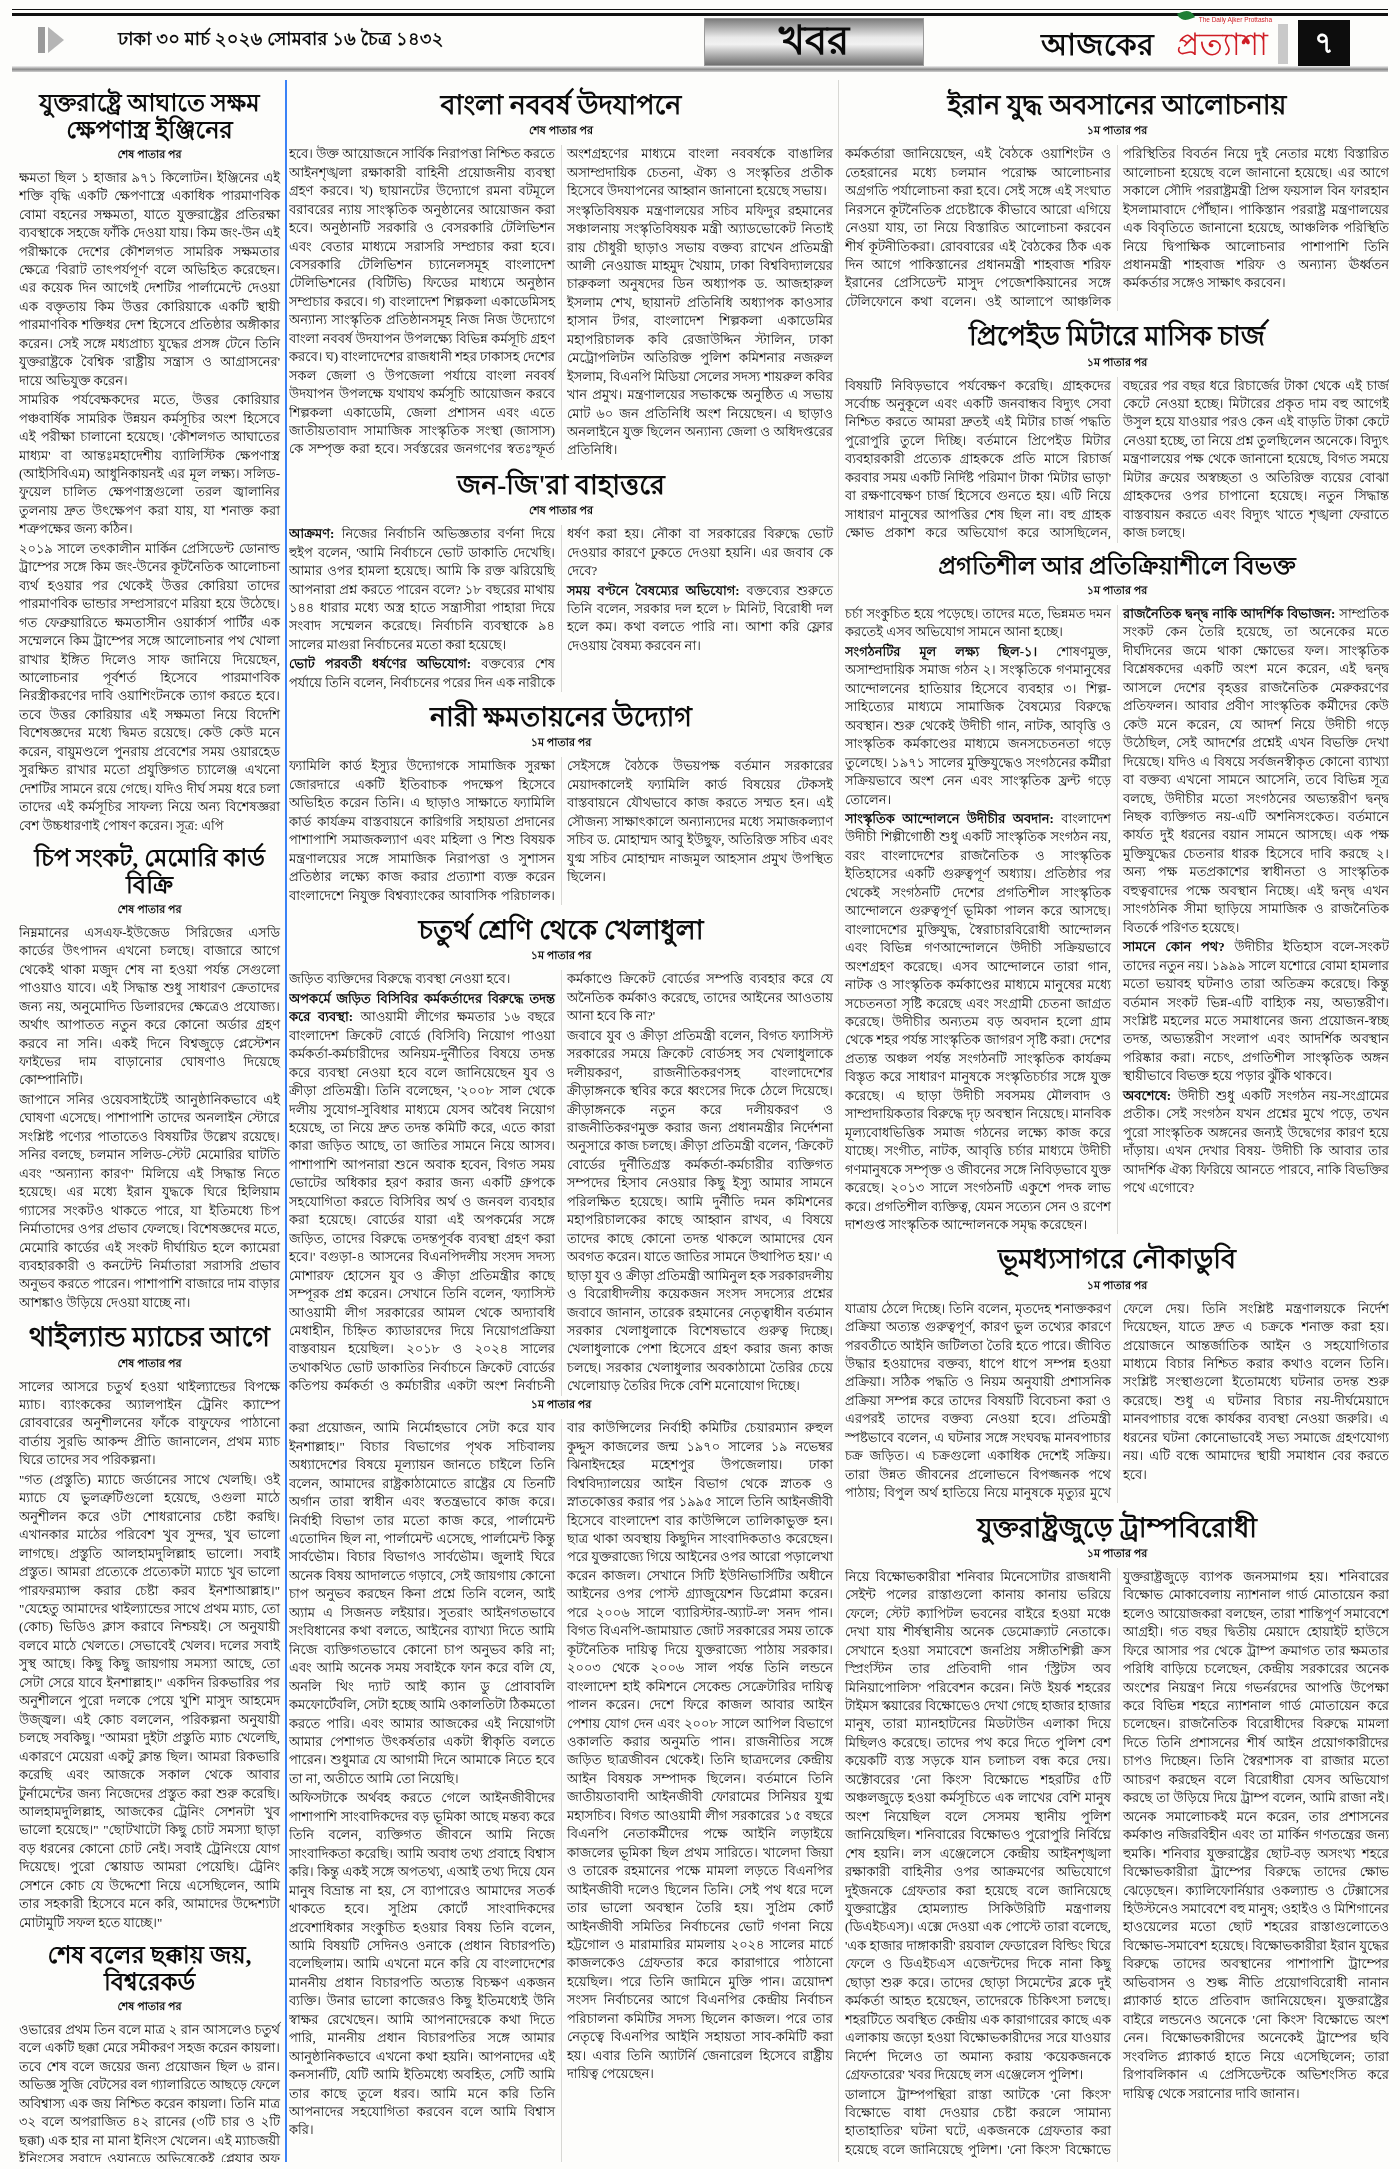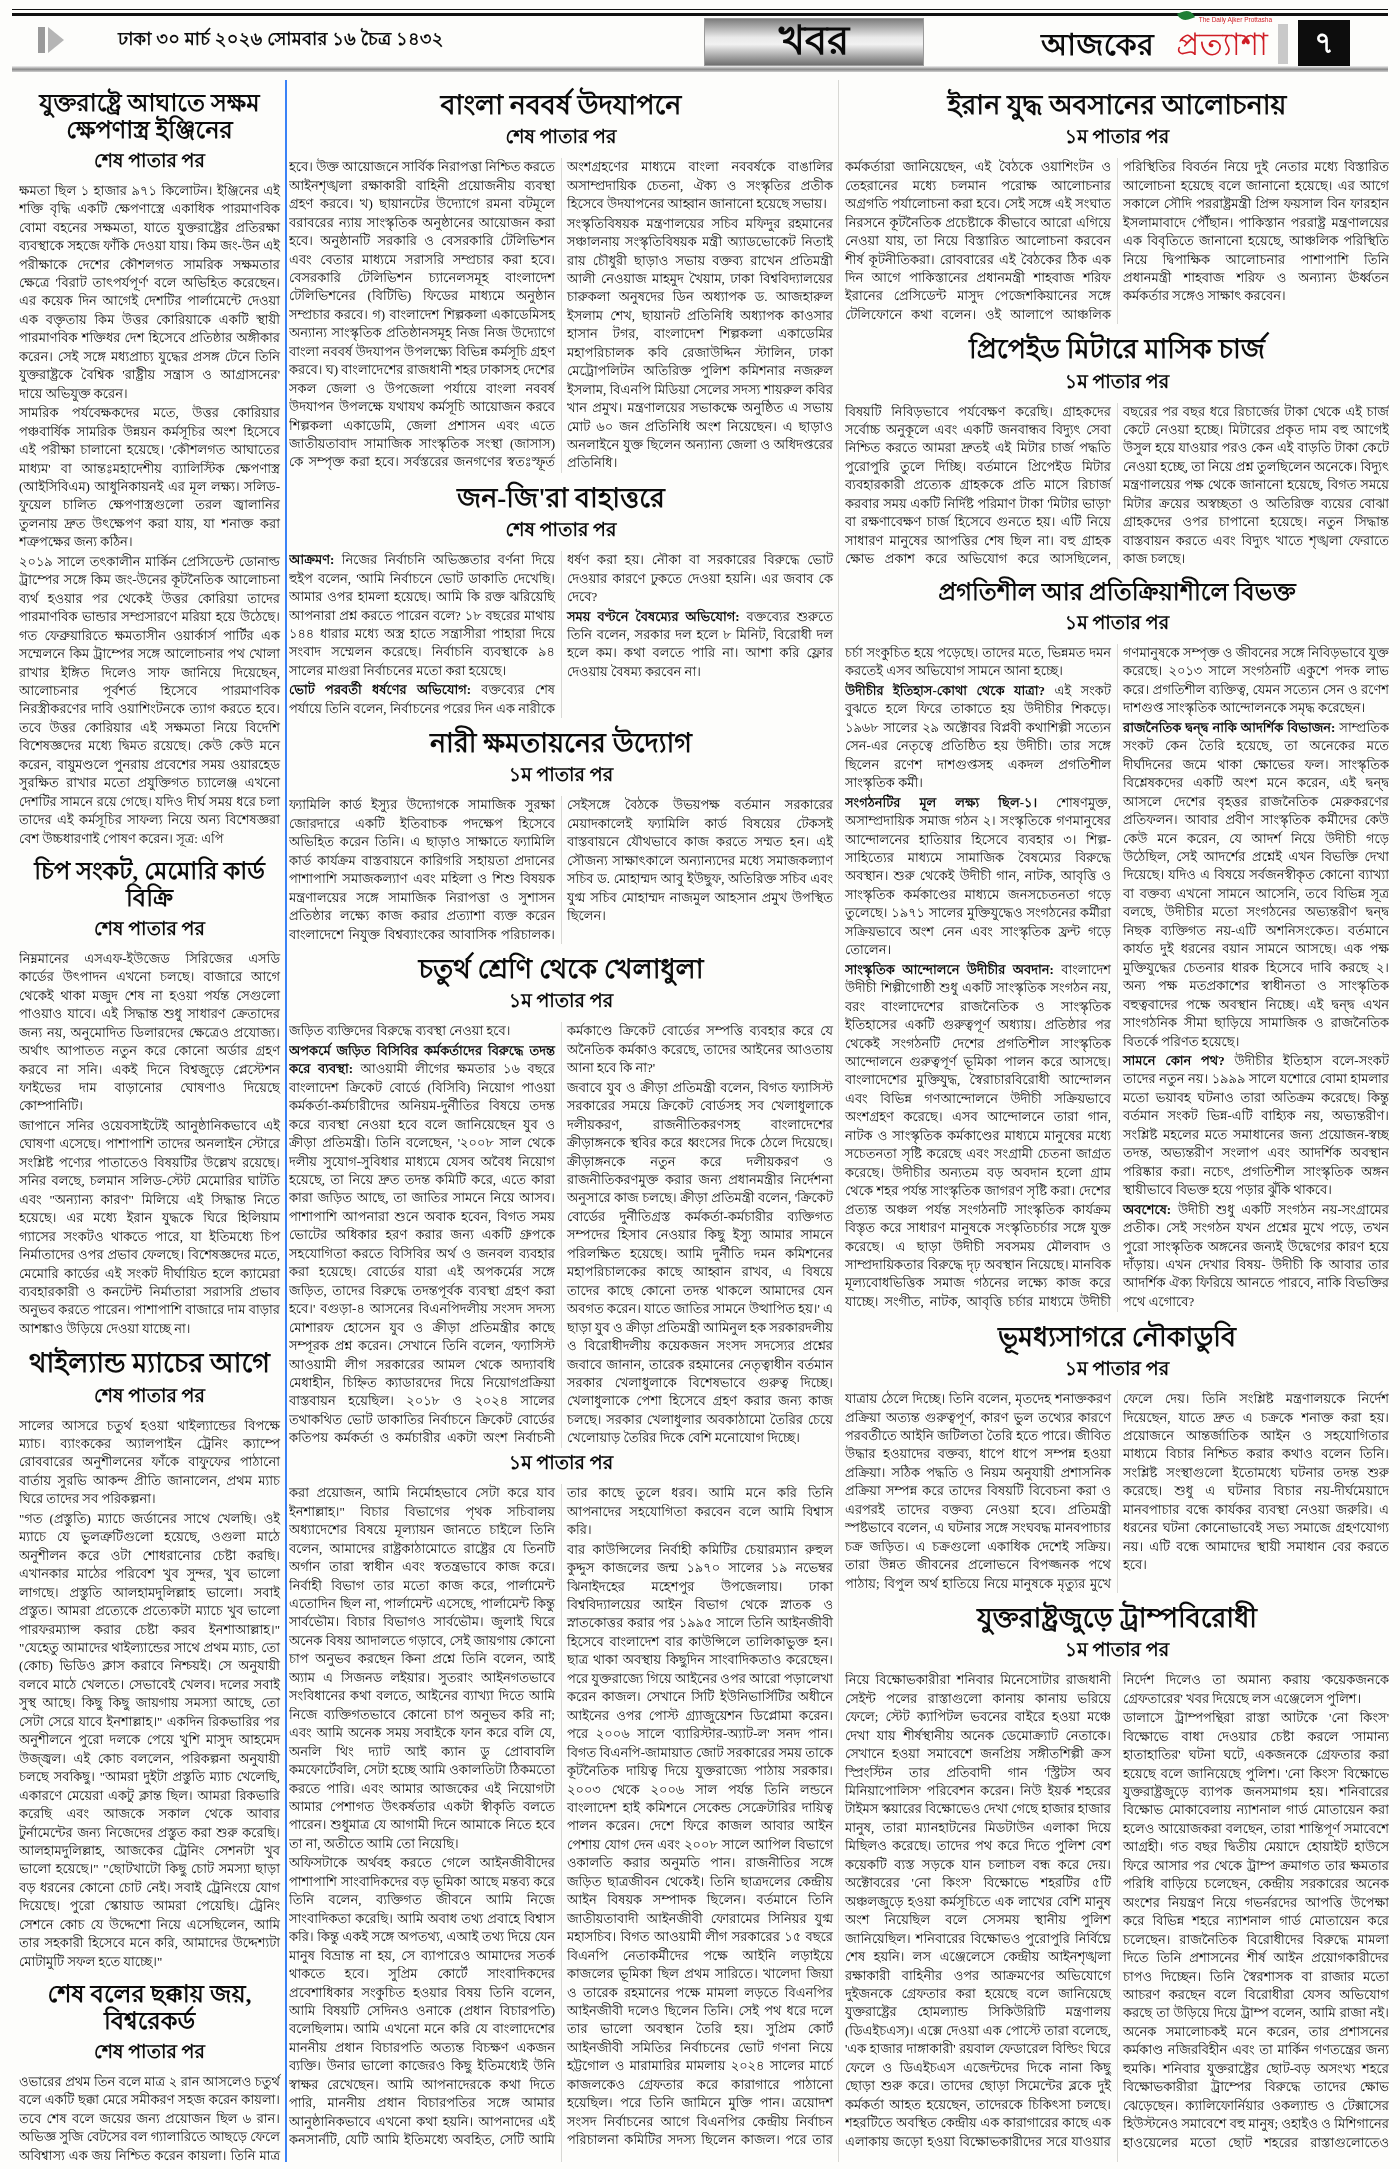--- a/index.html
+++ b/index.html
@@ -32,21 +32,21 @@
   #col-1{left:11px;width:266px;}
   #col-mid{left:289px;width:544px;column-count:2;column-gap:12px;column-rule:1px solid #d8d8d4;column-fill:auto;}
   #col-right{left:845px;width:544px;column-count:2;column-gap:12px;column-rule:1px solid #d8d8d4;column-fill:auto;}
   #col-1{border-right:2px solid #3b82f6;padding-right:5px;width:261px;margin-left:8px;}
   #col-mid{border-right:1px solid #d8d8d4;padding-right:5px;}
   
   .article{break-inside:auto;}
   .headline{column-span:all;text-align:center;font-weight:bold;font-size:27px;line-height:1.12;
             margin:10px 0 2px 0;font-family:"Liberation Serif",serif;}
   .headline.small{font-size:24px;}
-  .cont{column-span:all;text-align:center;font-size:19px;font-weight:bold;margin:0 0 4px 0;}
+  .cont{column-span:all;text-align:center;font-size:11px;font-weight:bold;margin:0 0 4px 0;}
   .body p{margin:0 0 1px 0;font-size:13px;line-height:1.42;text-align:justify;text-justify:inter-word;}
   .body p b{font-weight:bold;}
 </style>
 </head>
 <body>
 
 <div id="paper">
   <div class="toprule1"></div>
   <div class="toprule2"></div>
 
@@ -174,21 +174,20 @@
     <div class="body">
           <p>বিষয়টি নিবিড়ভাবে পর্যবেক্ষণ করেছি। গ্রাহকদের সর্বোচ্চ অনুকূলে এবং একটি জনবান্ধব বিদ্যুৎ সেবা নিশ্চিত করতে আমরা দ্রুতই এই মিটার চার্জ পদ্ধতি পুরোপুরি তুলে দিচ্ছি। বর্তমানে প্রিপেইড মিটার ব্যবহারকারী প্রত্যেক গ্রাহককে প্রতি মাসে রিচার্জ করবার সময় একটি নির্দিষ্ট পরিমাণ টাকা 'মিটার ভাড়া' বা রক্ষণাবেক্ষণ চার্জ হিসেবে গুনতে হয়। এটি নিয়ে সাধারণ মানুষের আপত্তির শেষ ছিল না। বহু গ্রাহক ক্ষোভ প্রকাশ করে অভিযোগ করে আসছিলেন, বছরের পর বছর ধরে রিচার্জের টাকা থেকে এই চার্জ কেটে নেওয়া হচ্ছে। মিটারের প্রকৃত দাম বহু আগেই উসুল হয়ে যাওয়ার পরও কেন এই বাড়তি টাকা কেটে নেওয়া হচ্ছে, তা নিয়ে প্রশ্ন তুলছিলেন অনেকে। বিদ্যুৎ মন্ত্রণালয়ের পক্ষ থেকে জানানো হয়েছে, বিগত সময়ে মিটার ক্রয়ের অস্বচ্ছতা ও অতিরিক্ত ব্যয়ের বোঝা গ্রাহকদের ওপর চাপানো হয়েছে। নতুন সিদ্ধান্ত বাস্তবায়ন করতে এবং বিদ্যুৎ খাতে শৃঙ্খলা ফেরাতে কাজ চলছে।</p>
         </div>
   </div>
 
   <div class="article">
     <div class="headline small">প্রগতিশীল আর প্রতিক্রিয়াশীলে বিভক্ত</div>
     <div class="cont">১ম পাতার পর</div>
     <div class="body">
           <p>চর্চা সংকুচিত হয়ে পড়েছে। তাদের মতে, ভিন্নমত দমন করতেই এসব অভিযোগ সামনে আনা হচ্ছে।</p>
-          <p><b>উদীচীর ইতিহাস-কোথা থেকে যাত্রা?</b> এই সংকট বুঝতে হলে ফিরে তাকাতে হয় উদীচীর শিকড়ে। ১৯৬৮ সালের ২৯ অক্টোবর বিপ্লবী কথাশিল্পী সত্যেন সেন-এর নেতৃত্বে প্রতিষ্ঠিত হয় উদীচী। তার সঙ্গে ছিলেন রণেশ দাশগুপ্তসহ একদল প্রগতিশীল সাংস্কৃতিক কর্মী।</p>
           <p><b>সংগঠনটির মূল লক্ষ্য ছিল-১।</b> শোষণমুক্ত, অসাম্প্রদায়িক সমাজ গঠন ২। সংস্কৃতিকে গণমানুষের আন্দোলনের হাতিয়ার হিসেবে ব্যবহার ৩। শিল্প-সাহিত্যের মাধ্যমে সামাজিক বৈষম্যের বিরুদ্ধে অবস্থান। শুরু থেকেই উদীচী গান, নাটক, আবৃত্তি ও সাংস্কৃতিক কর্মকাণ্ডের মাধ্যমে জনসচেতনতা গড়ে তুলেছে। ১৯৭১ সালের মুক্তিযুদ্ধেও সংগঠনের কর্মীরা সক্রিয়ভাবে অংশ নেন এবং সাংস্কৃতিক ফ্রন্ট গড়ে তোলেন।</p>
           <p><b>সাংস্কৃতিক আন্দোলনে উদীচীর অবদান:</b> বাংলাদেশ উদীচী শিল্পীগোষ্ঠী শুধু একটি সাংস্কৃতিক সংগঠন নয়, বরং বাংলাদেশের রাজনৈতিক ও সাংস্কৃতিক ইতিহাসের একটি গুরুত্বপূর্ণ অধ্যায়। প্রতিষ্ঠার পর থেকেই সংগঠনটি দেশের প্রগতিশীল সাংস্কৃতিক আন্দোলনে গুরুত্বপূর্ণ ভূমিকা পালন করে আসছে। বাংলাদেশের মুক্তিযুদ্ধ, স্বৈরাচারবিরোধী আন্দোলন এবং বিভিন্ন গণআন্দোলনে উদীচী সক্রিয়ভাবে অংশগ্রহণ করেছে। এসব আন্দোলনে তারা গান, নাটক ও সাংস্কৃতিক কর্মকাণ্ডের মাধ্যমে মানুষের মধ্যে সচেতনতা সৃষ্টি করেছে এবং সংগ্রামী চেতনা জাগ্রত করেছে। উদীচীর অন্যতম বড় অবদান হলো গ্রাম থেকে শহর পর্যন্ত সাংস্কৃতিক জাগরণ সৃষ্টি করা। দেশের প্রত্যন্ত অঞ্চল পর্যন্ত সংগঠনটি সাংস্কৃতিক কার্যক্রম বিস্তৃত করে সাধারণ মানুষকে সংস্কৃতিচর্চার সঙ্গে যুক্ত করেছে। এ ছাড়া উদীচী সবসময় মৌলবাদ ও সাম্প্রদায়িকতার বিরুদ্ধে দৃঢ় অবস্থান নিয়েছে। মানবিক মূল্যবোধভিত্তিক সমাজ গঠনের লক্ষ্যে কাজ করে যাচ্ছে। সংগীত, নাটক, আবৃত্তি চর্চার মাধ্যমে উদীচী গণমানুষকে সম্পৃক্ত ও জীবনের সঙ্গে নিবিড়ভাবে যুক্ত করেছে। ২০১৩ সালে সংগঠনটি একুশে পদক লাভ করে। প্রগতিশীল ব্যক্তিত্ব, যেমন সত্যেন সেন ও রণেশ দাশগুপ্ত সাংস্কৃতিক আন্দোলনকে সমৃদ্ধ করেছেন।</p>
           <p><b>রাজনৈতিক দ্বন্দ্ব নাকি আদর্শিক বিভাজন:</b> সাম্প্রতিক সংকট কেন তৈরি হয়েছে, তা অনেকের মতে দীর্ঘদিনের জমে থাকা ক্ষোভের ফল। সাংস্কৃতিক বিশ্লেষকদের একটি অংশ মনে করেন, এই দ্বন্দ্ব আসলে দেশের বৃহত্তর রাজনৈতিক মেরুকরণের প্রতিফলন। আবার প্রবীণ সাংস্কৃতিক কর্মীদের কেউ কেউ মনে করেন, যে আদর্শ নিয়ে উদীচী গড়ে উঠেছিল, সেই আদর্শের প্রশ্নেই এখন বিভক্তি দেখা দিয়েছে। যদিও এ বিষয়ে সর্বজনস্বীকৃত কোনো ব্যাখ্যা বা বক্তব্য এখনো সামনে আসেনি, তবে বিভিন্ন সূত্র বলছে, উদীচীর মতো সংগঠনের অভ্যন্তরীণ দ্বন্দ্ব নিছক ব্যক্তিগত নয়-এটি অশনিসংকেত। বর্তমানে কার্যত দুই ধরনের বয়ান সামনে আসছে। এক পক্ষ মুক্তিযুদ্ধের চেতনার ধারক হিসেবে দাবি করছে ২। অন্য পক্ষ মতপ্রকাশের স্বাধীনতা ও সাংস্কৃতিক বহুত্ববাদের পক্ষে অবস্থান নিচ্ছে। এই দ্বন্দ্ব এখন সাংগঠনিক সীমা ছাড়িয়ে সামাজিক ও রাজনৈতিক বিতর্কে পরিণত হয়েছে।</p>
           <p><b>সামনে কোন পথ?</b> উদীচীর ইতিহাস বলে-সংকট তাদের নতুন নয়। ১৯৯৯ সালে যশোরে বোমা হামলার মতো ভয়াবহ ঘটনাও তারা অতিক্রম করেছে। কিন্তু বর্তমান সংকট ভিন্ন-এটি বাহ্যিক নয়, অভ্যন্তরীণ। সংশ্লিষ্ট মহলের মতে সমাধানের জন্য প্রয়োজন-স্বচ্ছ তদন্ত, অভ্যন্তরীণ সংলাপ এবং আদর্শিক অবস্থান পরিষ্কার করা। নচেৎ, প্রগতিশীল সাংস্কৃতিক অঙ্গন স্থায়ীভাবে বিভক্ত হয়ে পড়ার ঝুঁকি থাকবে।</p>
           <p><b>অবশেষে:</b> উদীচী শুধু একটি সংগঠন নয়-সংগ্রামের প্রতীক। সেই সংগঠন যখন প্রশ্নের মুখে পড়ে, তখন পুরো সাংস্কৃতিক অঙ্গনের জন্যই উদ্বেগের কারণ হয়ে দাঁড়ায়। এখন দেখার বিষয়- উদীচী কি আবার তার আদর্শিক ঐক্য ফিরিয়ে আনতে পারবে, নাকি বিভক্তির পথে এগোবে?</p>
         </div>
   </div>
 
   <div class="article">
     <div class="headline">ভূমধ্যসাগরে নৌকাডুবি</div>

